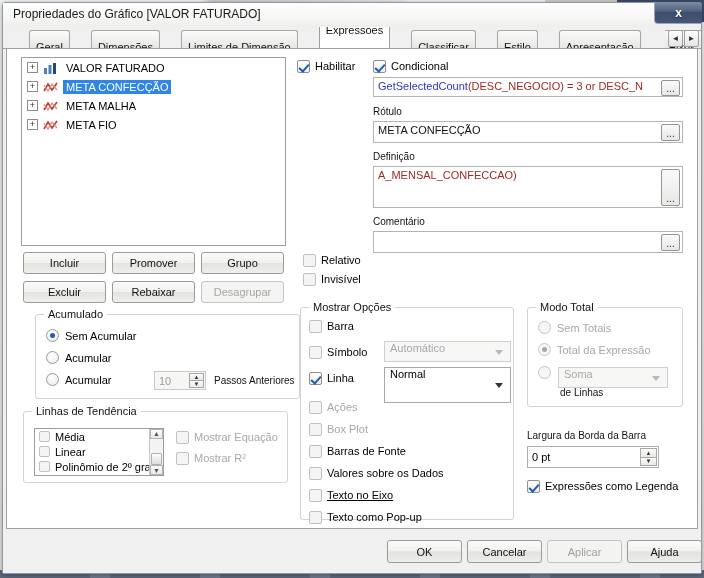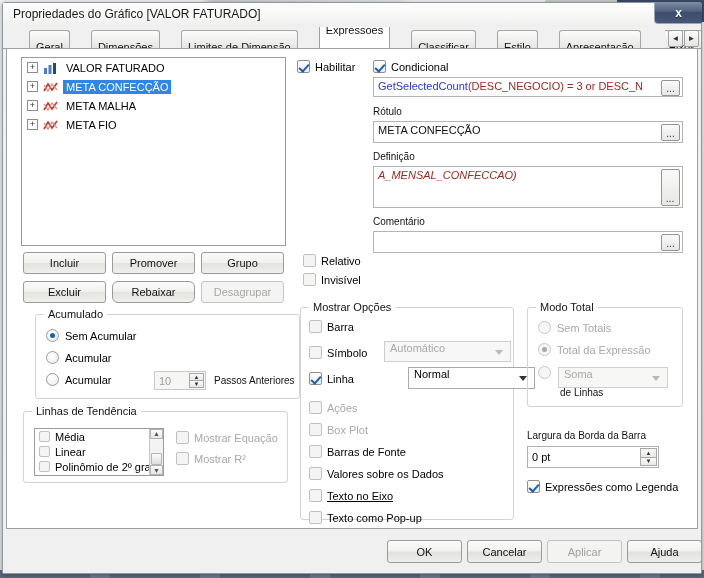--- a/index.html
+++ b/index.html
@@ -173,21 +173,21 @@
     background:linear-gradient(180deg,#fcfcfc,#eeeeec);
     display:inline-block; position:relative; flex:0 0 13px;
     border-radius:2px;
   }
   .cb.checked::after {
     content:""; position:absolute; left:3px; top:1px;
     width:4px; height:8px; border:solid #1a5fb4;
     border-width:0 2px 2px 0; transform:rotate(42deg);
   }
   .cb.dim { background:#f4f4f2; border-color:#c0c0c0; }
-  .cbrow { position:absolute; display:flex; align-items:center; gap:5px; font-size:11px; cursor:pointer; }
+  .cbrow { position:absolute; display:flex; align-items:flex-start; gap:5px; font-size:11px; cursor:pointer; }
   .cbrow.disabled { color:#a8a8a8; }
 
   .rb {
     width:13px; height:13px; border:1px solid #9a9a9a; border-radius:50%;
     background:radial-gradient(circle at 40% 35%, #ffffff, #e9e9e7);
     display:inline-block; position:relative; flex:0 0 13px;
   }
   .rb.checked::after {
     content:""; position:absolute; left:3px; top:3px; width:5px; height:5px;
     border-radius:50%; background:#1a5fb4;
@@ -376,21 +376,21 @@
       <span class="dots" style="height:16px;">...</span>
     </div>
 
     <div class="lbl" style="left:366px; top:57px;">Rótulo</div>
     <div class="txtfield" style="left:366px; top:72px; width:310px; height:22px;">
       <span>META CONFECÇÃO</span>
       <span class="dots" style="height:17px;">...</span>
     </div>
 
     <div class="lbl" style="left:366px; top:102px;">Definição</div>
-    <div class="txtfield" style="left:366px; top:117px; width:310px; height:42px;font-style:italic;">
+    <div class="txtfield" style="left:366px; top:117px; width:310px; height:42px;">
       <span class="kw-field">A_MENSAL_CONFECCAO)</span>
       <span class="dots" style="height:37px;">...</span>
     </div>
 
     <div class="lbl" style="left:366px; top:167px;">Comentário</div>
     <div class="txtfield" style="left:366px; top:182px; width:310px; height:22px;">
       <span></span>
       <span class="dots" style="height:17px;">...</span>
     </div>
 
@@ -400,21 +400,21 @@
     </div>
     <div class="cbrow" style="left:296px; top:224px;">
       <span class="cb dim"></span>
       <span>Invisível</span>
     </div>
 
     <div class="btn3" style="left:16px; top:203px;">Incluir</div>
     <div class="btn3" style="left:105px; top:203px;">Promover</div>
     <div class="btn3" style="left:194px; top:203px;">Grupo</div>
     <div class="btn3" style="left:16px; top:232px;">Excluir</div>
-    <div class="btn3" style="left:105px; top:232px;border-radius:6px;">Rebaixar</div>
+    <div class="btn3" style="left:105px; top:232px;">Rebaixar</div>
     <div class="btn3 disabled" style="left:194px; top:232px;">Desagrupar</div>
 
     <div class="gbox" style="left:16px; top:265px; width:265px; height:85px;margin-left:12px;">
       <span class="gtitle">Acumulado</span>
       <div class="rbrow" style="left:10px; top:14px;">
         <span class="rb checked"></span>
         <span>Sem Acumular</span>
       </div>
       <div class="rbrow" style="left:10px; top:36px;">
         <span class="rb"></span>
@@ -484,21 +484,21 @@
         <span>Símbolo</span>
       </div>
       <div class="combo disabled" style="left:83px; top:33px; width:127px; height:21px;">
         <span>Automático</span>
         <span class="arr"></span>
       </div>
       <div class="cbrow" style="left:8px; top:64px;">
         <span class="cb checked"></span>
         <span>Linha</span>
       </div>
-      <div class="combo" style="left:83px; top:59px; width:127px; height:22px;margin-left:24px;">
+      <div class="combo" style="left:83px; top:59px; width:127px; height:36px;">
         <span>Normal</span>
         <span class="arr"></span>
       </div>
 
       <div class="cbrow disabled" style="left:8px; top:93px;">
         <span class="cb dim"></span>
         <span>Ações</span>
       </div>
       <div class="cbrow disabled" style="left:8px; top:115px;">
         <span class="cb dim"></span>

